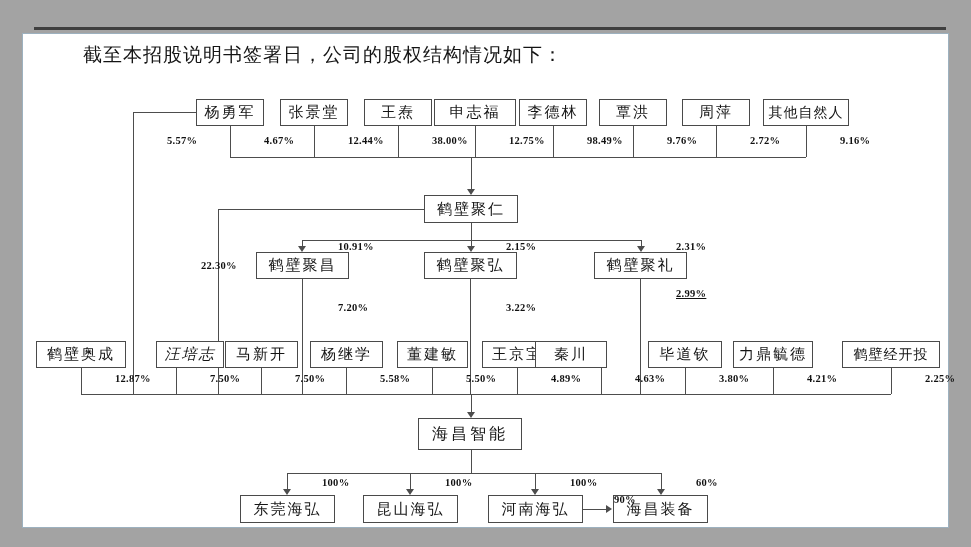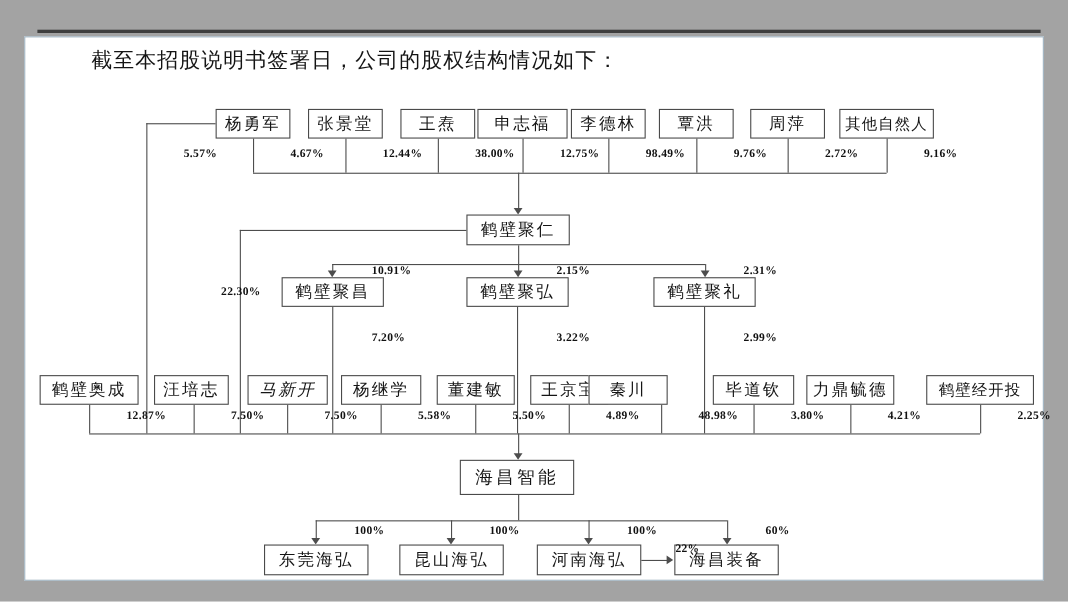--- a/index.html
+++ b/index.html
@@ -109,29 +109,29 @@
     </div>
   <div class="box" style="left:594px;top:252px;width:93px;height:27px;">
       <span>鹤壁聚礼</span>
     </div>
 
   <div class="vl" style="left:302px;top:279px;height:115px;"></div>
   <div class="vl" style="left:470px;top:279px;height:115px;"></div>
   <div class="vl" style="left:640px;top:279px;height:115px;"></div>
   <div class="pct" style="left:310px;top:302px;">7.20%</div>
   <div class="pct" style="left:478px;top:302px;">3.22%</div>
-  <div class="pct" style="left:648px;top:302px;">2.99%</div>
+  <div class="pct" style="left:648px;top:288px;text-decoration:underline;">2.99%</div>
 
   <div class="box" style="left:36px;top:341px;width:90px;height:27px;">
       <span>鹤壁奥成</span>
     </div>
-  <div class="box" style="left:140px;top:341px;width:68px;height:27px;">
+  <div class="box" style="left:156px;top:341px;width:68px;height:27px;font-style:italic;">
       <span>汪培志</span>
     </div>
-  <div class="box" style="left:225px;top:341px;width:73px;height:27px;font-style:italic;">
+  <div class="box" style="left:225px;top:341px;width:73px;height:27px;">
       <span>马新开</span>
     </div>
   <div class="box" style="left:310px;top:341px;width:73px;height:27px;">
       <span>杨继学</span>
     </div>
   <div class="box" style="left:397px;top:341px;width:71px;height:27px;">
       <span>董建敏</span>
     </div>
   <div class="box" style="left:482px;top:341px;width:71px;height:27px;">
       <span>王京宝</span>
@@ -159,21 +159,21 @@
   <div class="vl" style="left:685px;top:368px;height:26px;"></div>
   <div class="vl" style="left:773px;top:368px;height:26px;"></div>
   <div class="vl" style="left:891px;top:368px;height:26px;"></div>
 
   <div class="pct" style="left:87px;top:373px;">12.87%</div>
   <div class="pct" style="left:182px;top:373px;">7.50%</div>
   <div class="pct" style="left:267px;top:373px;">7.50%</div>
   <div class="pct" style="left:352px;top:373px;">5.58%</div>
   <div class="pct" style="left:438px;top:373px;">5.50%</div>
   <div class="pct" style="left:523px;top:373px;">4.89%</div>
-  <div class="pct" style="left:607px;top:373px;">48.98%</div>
+  <div class="pct" style="left:607px;top:373px;">4.63%</div>
   <div class="pct" style="left:691px;top:373px;">3.80%</div>
   <div class="pct" style="left:779px;top:373px;">4.21%</div>
   <div class="pct" style="left:897px;top:373px;">2.25%</div>
 
   <div class="hl" style="left:81px;top:394px;width:810px;"></div>
   <div class="vl" style="left:471px;top:394px;height:19px;"></div>
   <div class="ad" style="left:467px;top:412px;"></div>
 
   <div class="box main" style="left:418px;top:418px;width:104px;height:32px;">
       <span>海昌智能</span>
@@ -202,15 +202,15 @@
     </div>
   <div class="box" style="left:488px;top:495px;width:95px;height:28px;">
       <span>河南海弘</span>
     </div>
   <div class="box" style="left:613px;top:495px;width:95px;height:28px;">
       <span>海昌装备</span>
     </div>
 
   <div class="hl" style="left:583px;top:509px;width:24px;"></div>
   <div class="ar" style="left:606px;top:505px;"></div>
-  <div class="pct" style="left:586px;top:494px;">22%</div>
+  <div class="pct" style="left:586px;top:494px;">90%</div>
 
 </div>
 
 </body></html>

